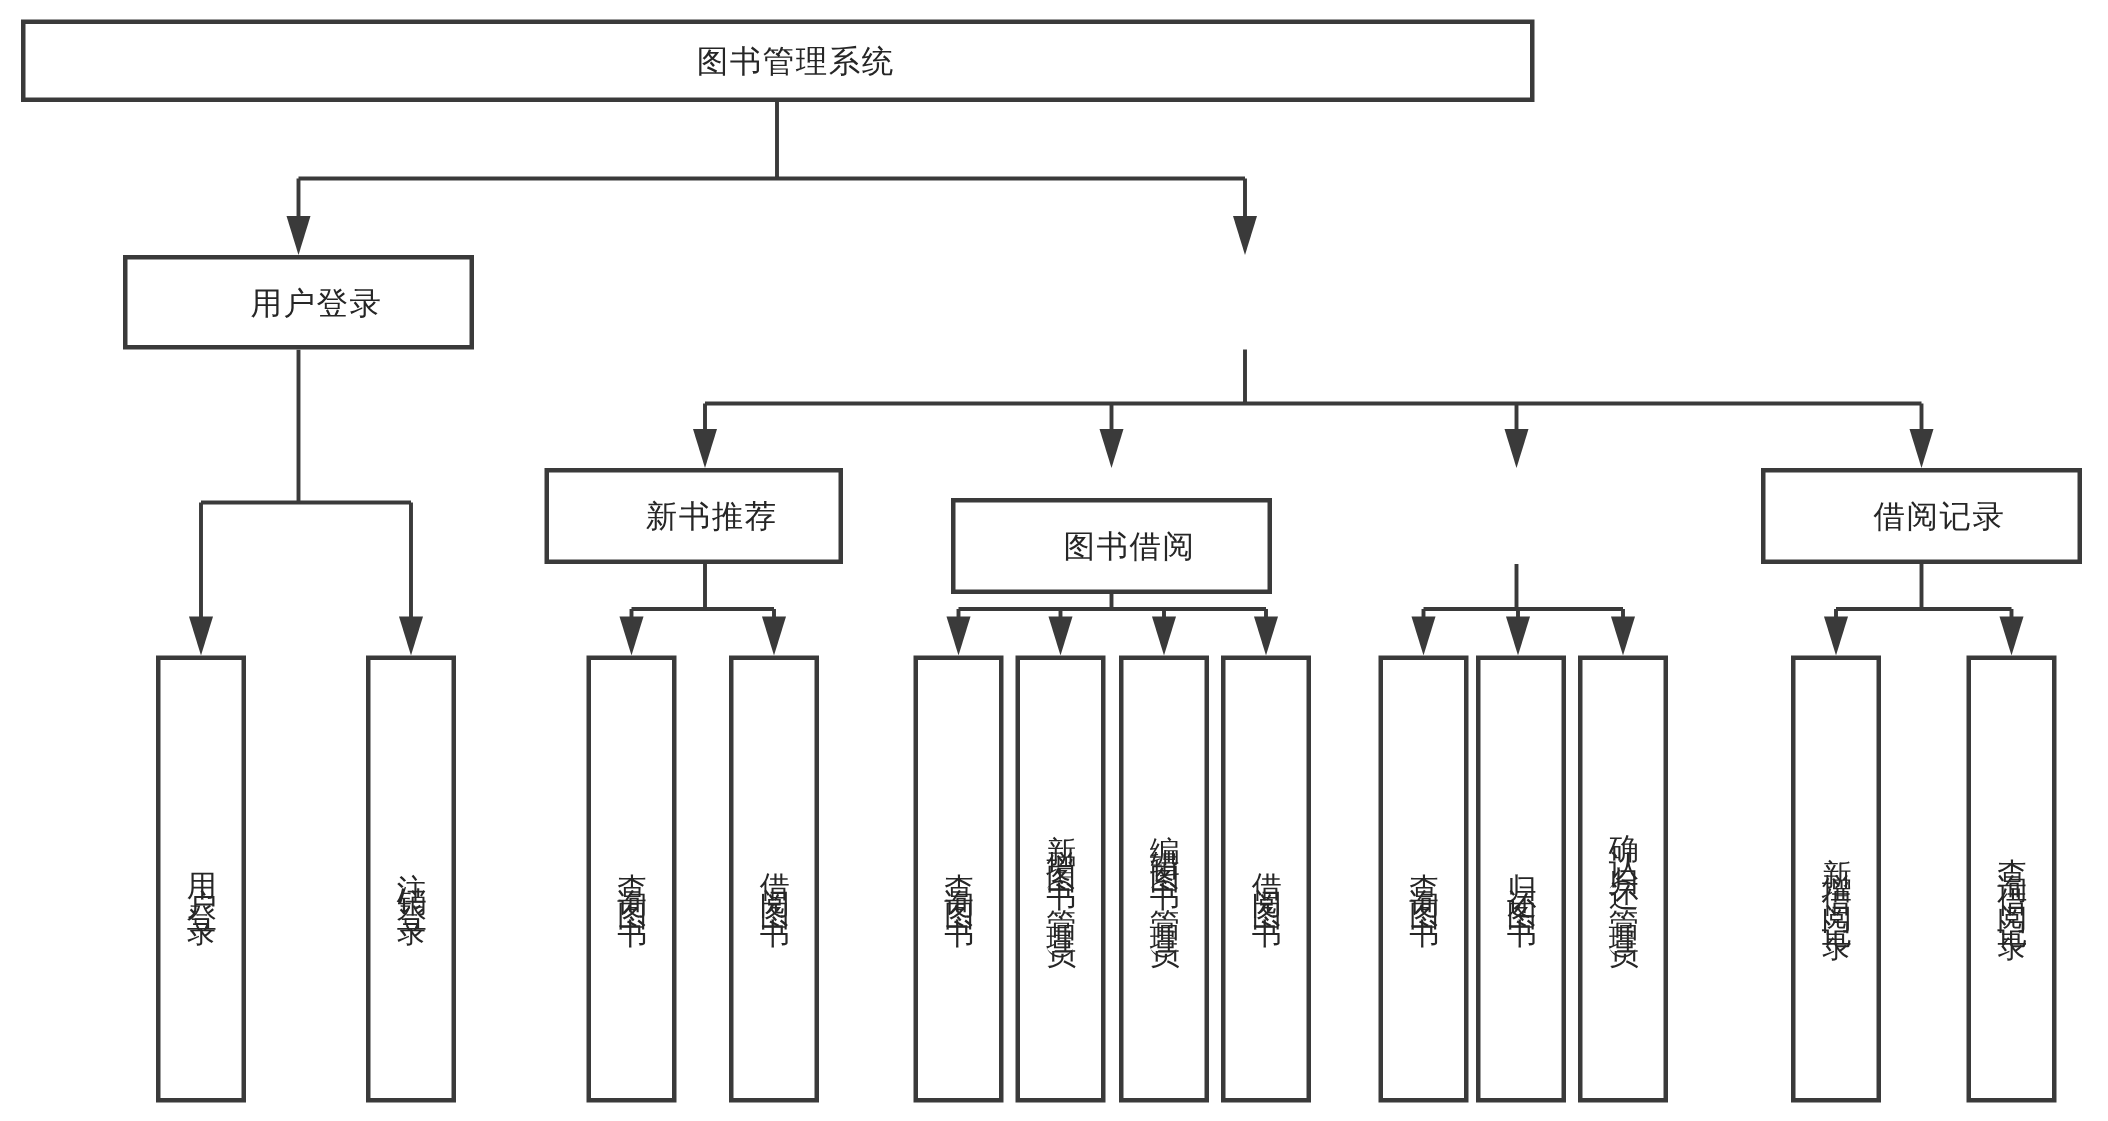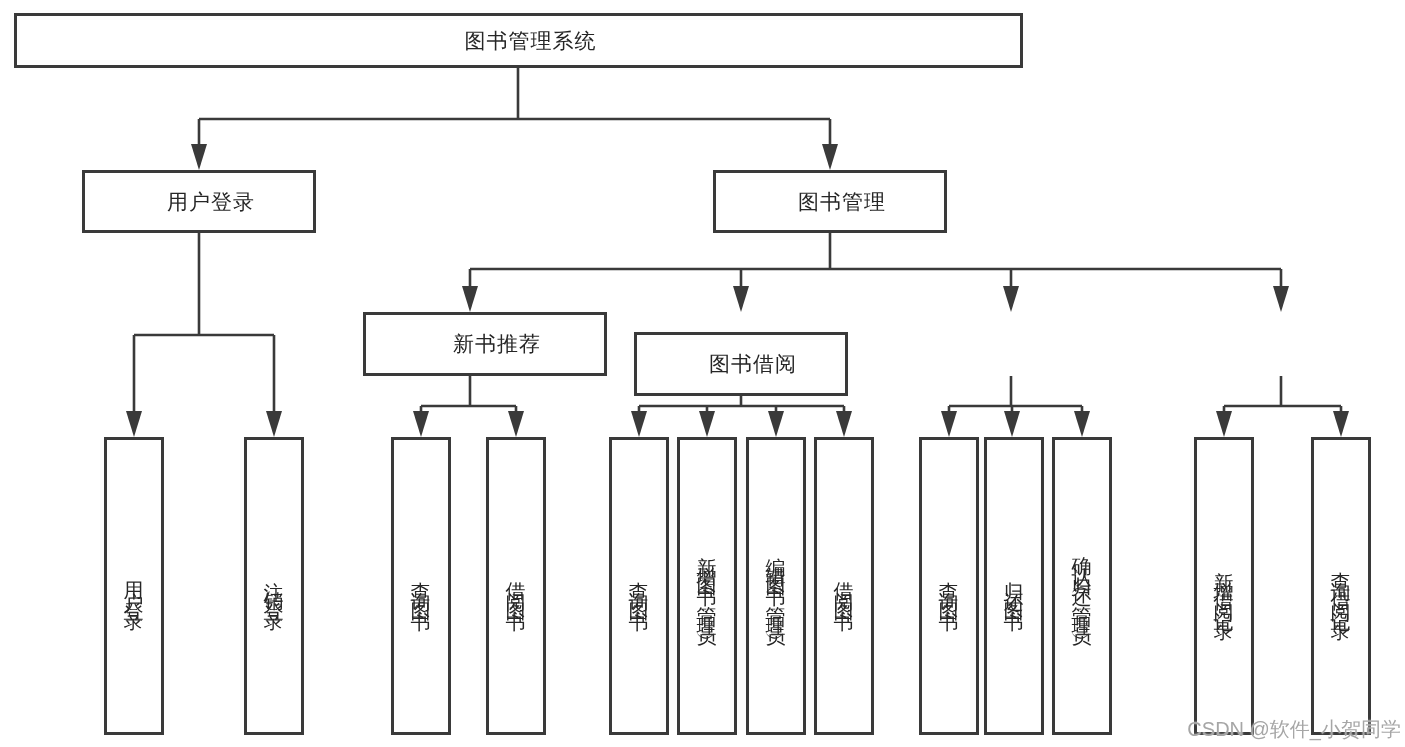--- a/index.html
+++ b/index.html
@@ -36,21 +36,21 @@
     font-size:20px;
     letter-spacing:10px;
     line-height:1;
     white-space:nowrap;
   }
   .root  {left:14px;  top:13px;  width:1009px;height:55px;}
   .lvl2  {top:170px;  height:63px;width:234px;}
   .b-login{left:82px;}
   .b-mgmt {left:713px;}
   .lvl3  {top:312px;  height:64px;width:214px;}
-  .n-recommend{left:363px;width:244px;}
+  .n-recommend{left:363px;width:199px;}
   .n-borrow   {left:634px;margin-top:20px;}
   .n-current  {left:904px;}
   .n-records  {left:1174px;}
   .leaf  {top:437px;  height:298px;width:60px;}
   .lf-1 {left:104px;} .lf-2 {left:244px;}
   .lf-3 {left:391px;} .lf-4 {left:486px;}
   .lf-5 {left:609px;} .lf-6 {left:677px;} .lf-7 {left:746px;} .lf-8 {left:814px;}
   .lf-9 {left:919px;} .lf-10{left:984px;} .lf-11{left:1052px;}
   .lf-12{left:1194px;} .lf-13{left:1311px;}
   .watermark{
@@ -101,29 +101,29 @@
     <polygon points="1333,411 1349,411 1341,437"></polygon>
   </svg>
 
   <div class="node h root">
       <span>图书管理系统</span>
     </div>
 
   <div class="node h lvl2 b-login">
       <span>用户登录</span>
     </div>
-  <div class="node h lvl2 b-mgmt">
-      <span>图书管理</span>
-    </div>
 
   <div class="node h lvl3 n-recommend">
       <span>新书推荐</span>
     </div>
   <div class="node h lvl3 n-borrow">
       <span>图书借阅</span>
+    </div>
+  <div class="node h lvl3 n-records">
+      <span>借阅记录</span>
     </div>
 
   <div class="node v leaf lf-1">
       <span>用户登录</span>
     </div>
   <div class="node v leaf lf-2">
       <span>注销登录</span>
     </div>
 
   <div class="node v leaf lf-3">
@@ -156,14 +156,13 @@
       <span>确认归还（管理员）</span>
     </div>
 
   <div class="node v leaf lf-12">
       <span>新增借阅记录</span>
     </div>
   <div class="node v leaf lf-13">
       <span>查询借阅记录</span>
     </div>
 
-  <div class="watermark">CSDN @软件_小贺同学</div>
 </div>
 
 </body></html>

